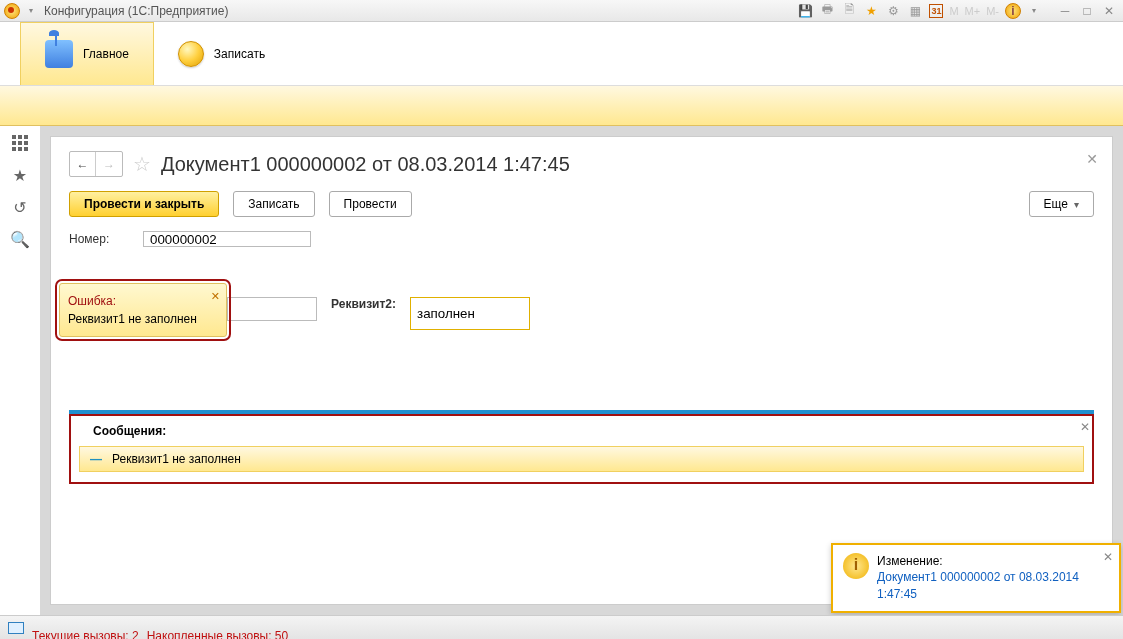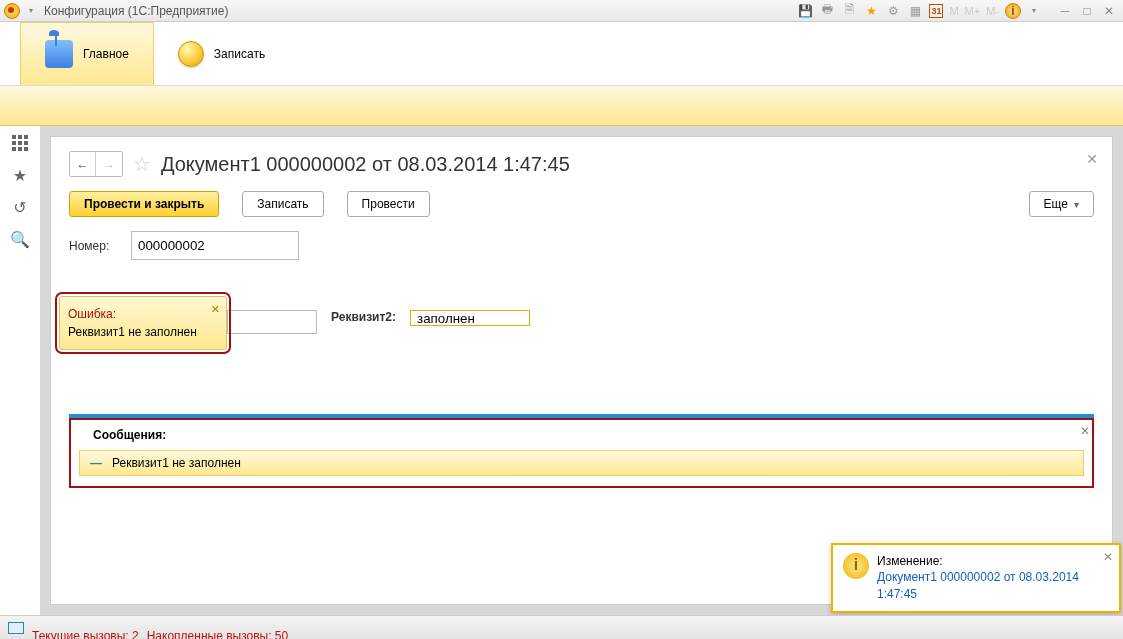--- a/index.html
+++ b/index.html
@@ -38,40 +38,40 @@
 
 .content{flex:1;background:#fff;margin:10px;border:1px solid #ccc;display:flex;flex-direction:column;padding:14px 18px 0 18px;position:relative;}
 .hdr-row{display:flex;align-items:center;gap:10px;margin-bottom:14px;}
 .nav-btns{display:flex;border:1px solid #bbb;border-radius:2px;}
 .nav-btn{width:26px;height:24px;display:flex;align-items:center;justify-content:center;border-right:1px solid #ccc;color:#444;}
 .nav-btn:last-child{border-right:none;color:#bbb;}
 .star-ico{font-size:20px;color:#ccc;}
 .page-title{font-size:20px;color:#333;}
 .close-x{position:absolute;right:14px;top:14px;color:#999;font-size:14px;}
 
-.btn-row{display:flex;gap:23px;align-items:flex-start;margin-bottom:14px;}
+.btn-row{display:flex;gap:14px;align-items:flex-start;margin-bottom:14px;}
 .btn{height:26px;padding:0 14px;border:1px solid #aaa;background:#fff;border-radius:3px;display:flex;align-items:center;cursor:pointer;}
 .btn.primary{background:linear-gradient(#fff0a0,#ffd030);border-color:#d0a000;font-weight:bold;}
 .btn-more{margin-left:auto;display:flex;align-items:center;gap:6px;}
 .btn-more::after{content:"▾";color:#666;font-size:10px;}
 
 .form-row{display:flex;align-items:center;gap:10px;margin-bottom:10px;}
 .lbl{width:52px;color:#333;}
-.inp{height:29px;border:1px solid #bbb;padding:0 6px;background:#fff;}
+.inp{height:16px;border:1px solid #bbb;padding:0 6px;background:#fff;margin-left:12px;}
 .inp.num{width:168px;}
 .inp.date{width:160px;}
 .cal-btn{width:22px;height:22px;border:1px solid #bbb;display:flex;align-items:center;justify-content:center;font-size:10px;}
 
 .req-row{display:flex;align-items:flex-start;gap:14px;margin-top:40px;position:relative;}
 .err-popup{position:absolute;left:-10px;top:-14px;width:168px;padding:8px;background:linear-gradient(#fff8d0,#ffe890);border:1px solid #e0c060;border-radius:3px;outline:2px solid #a01010;outline-offset:2px;line-height:1.5;}
 .err-popup .pclose{position:absolute;right:6px;top:4px;color:#c07000;font-size:11px;}
 .err-title{color:#a01010;}
 .req1-input{width:90px;height:24px;border:1px solid #bbb;margin-left:158px;}
 .req2-lbl{color:#333;font-weight:bold;}
-.req2-inp{height:16px;width:120px;border:1px solid #e0b000;padding:0 6px;}
+.req2-inp{height:33px;width:120px;border:1px solid #e0b000;padding:0 6px;}
 
 .sep{height:4px;background:#2090d0;margin-top:80px;}
 .msg-box{border:2px solid #a01010;padding:4px 8px 10px 8px;}
 .msg-hdr{font-weight:bold;margin:4px 0 8px 14px;}
 .msg-item{background:linear-gradient(#fff8e0,#ffe890);border:1px solid #f0d060;padding:5px 10px;display:flex;align-items:center;gap:10px;}
 .msg-dash{color:#2090c0;font-weight:bold;}
 .msg-x{position:absolute;right:22px;color:#888;}
 
 .toast{position:absolute;right:2px;bottom:26px;width:290px;background:#fff;border:2px solid #f0b000;padding:8px 10px;display:flex;gap:8px;box-shadow:0 2px 6px rgba(0,0,0,.2);line-height:1.4;}
 .toast-ico{width:26px;height:26px;border-radius:50%;background:radial-gradient(#ffe890,#f0b000);color:#a06000;font-weight:bold;font-size:16px;display:flex;align-items:center;justify-content:center;flex-shrink:0;}

